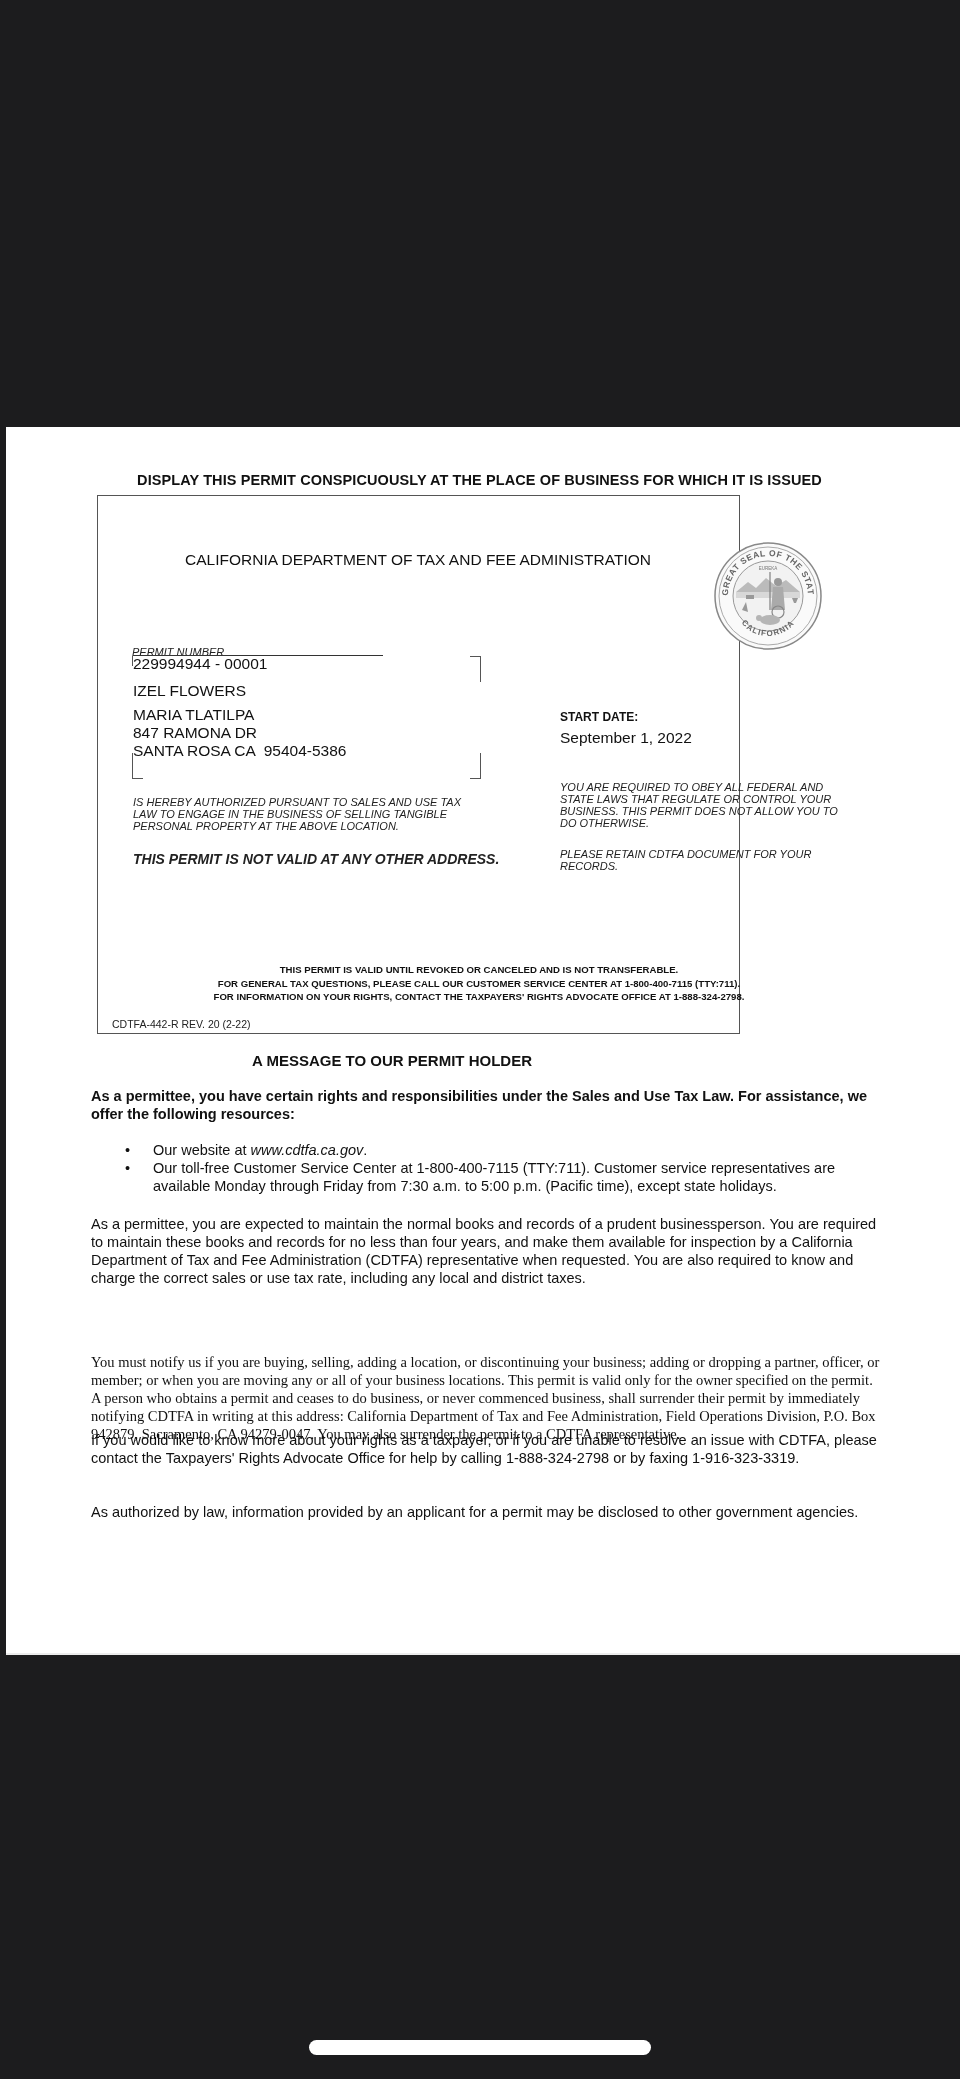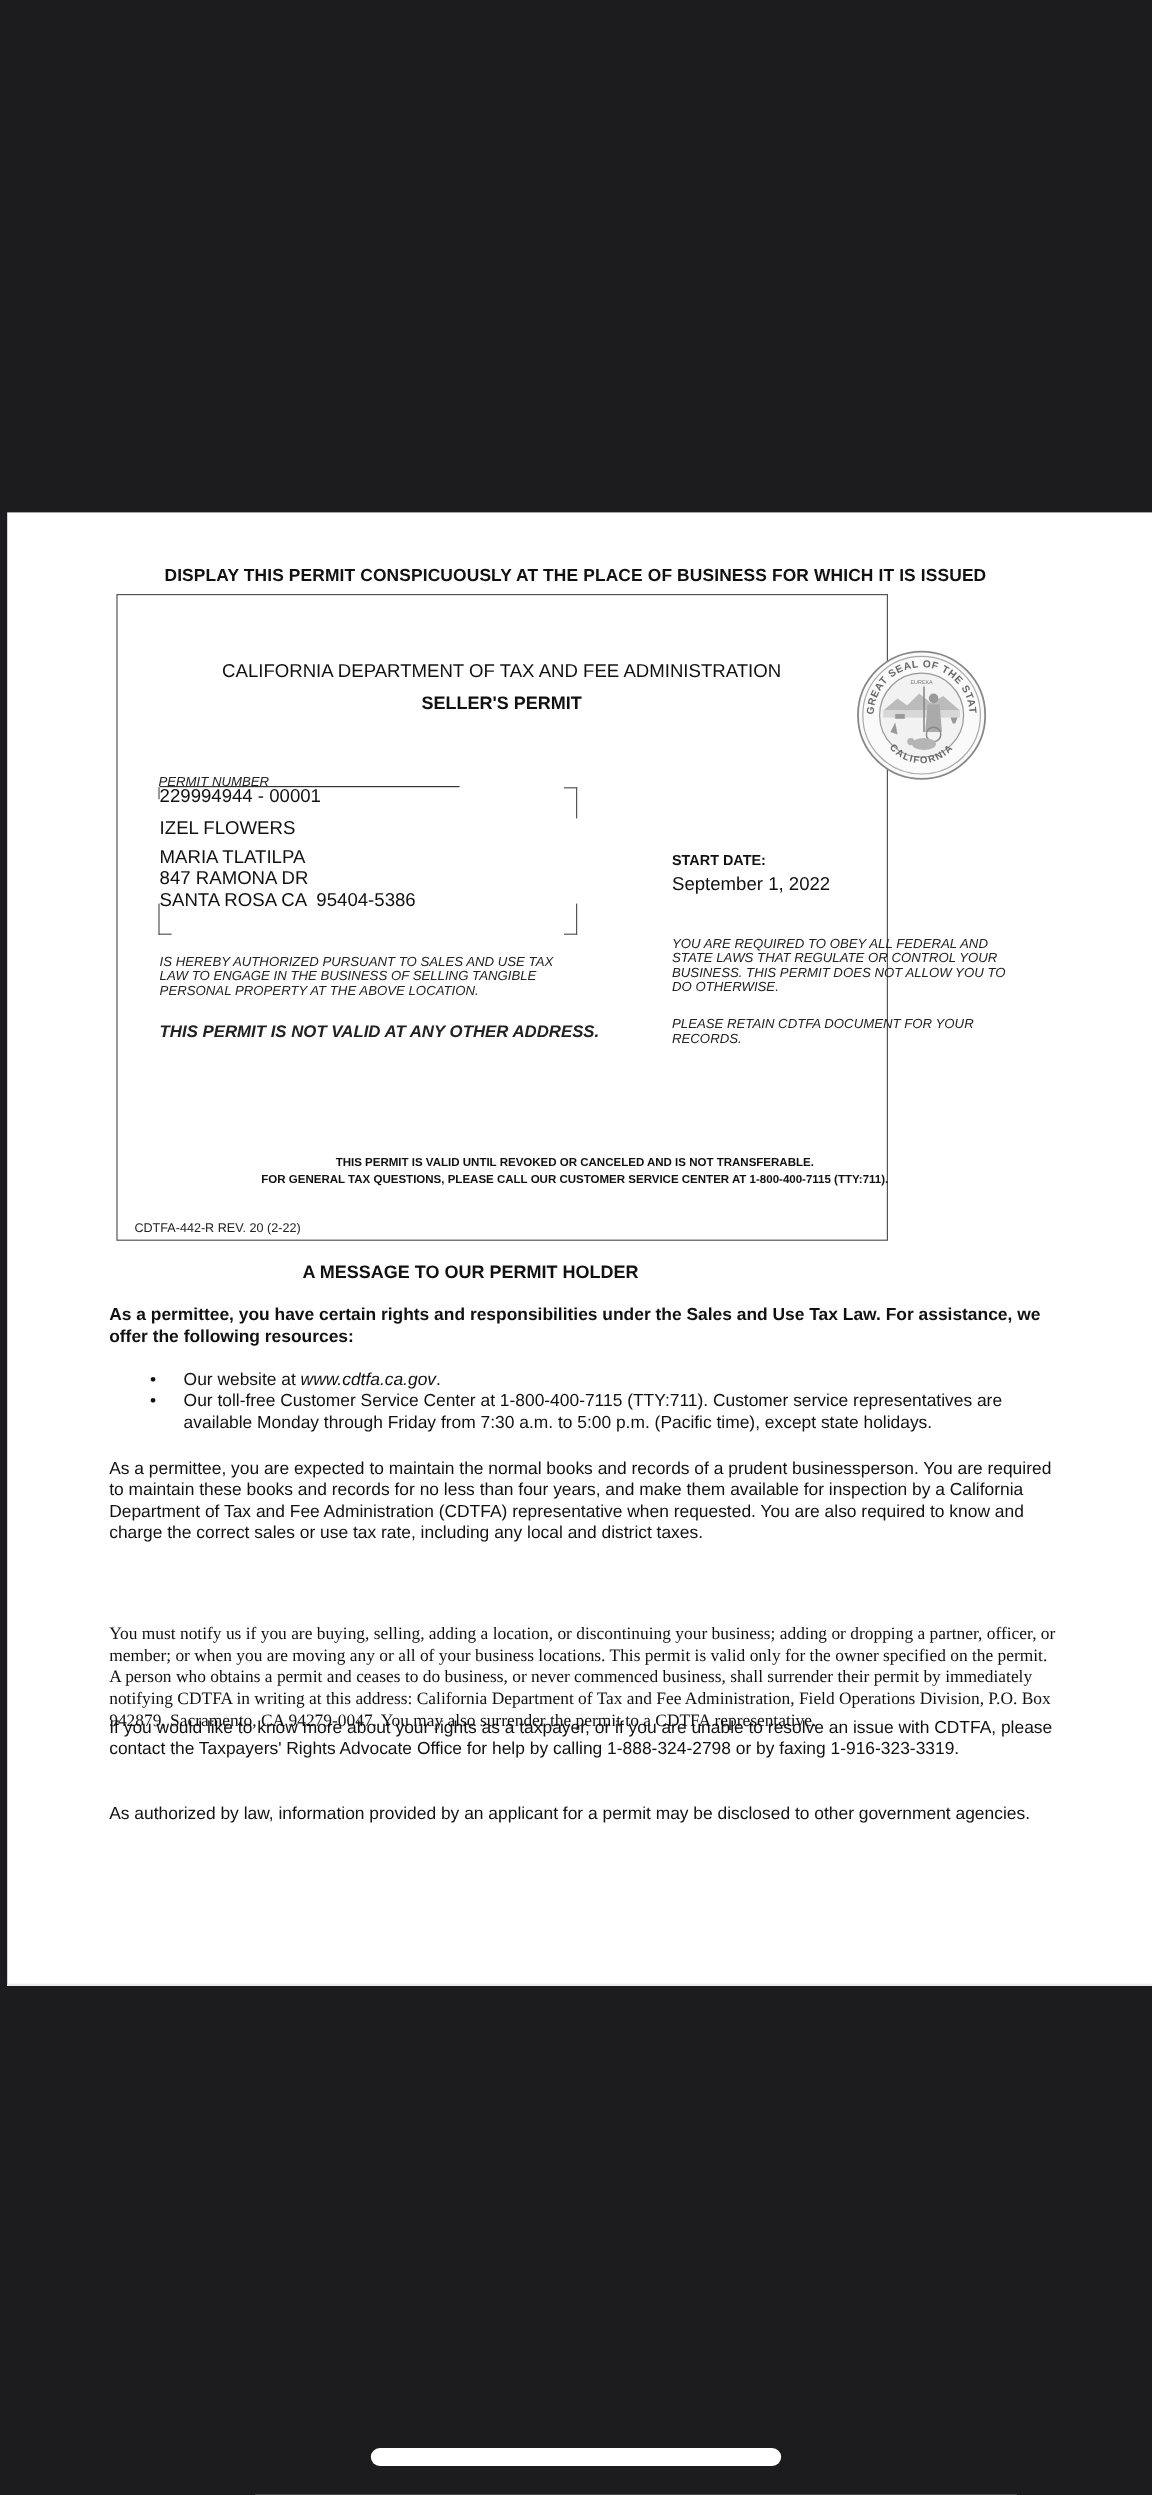--- a/index.html
+++ b/index.html
@@ -127,21 +127,20 @@
 </head>
 <body>
 
 <div class="page">
 
   <div class="abs display-banner">DISPLAY THIS PERMIT CONSPICUOUSLY AT THE PLACE OF BUSINESS FOR WHICH IT IS ISSUED</div>
 
   <div class="abs permit-box">
 
     <div class="abs dept">CALIFORNIA DEPARTMENT OF TAX AND FEE ADMINISTRATION</div>
-    <div class="abs permit-title">SELLER'S PERMIT</div>
 
     <div class="abs seal">
       <svg width="112" height="112" viewBox="0 0 112 112">
         <defs>
           <path id="sealArcTop" d="M 16 56 A 40 40 0 0 1 96 56"></path>
           <path id="sealArcBot" d="M 22 62 A 34 34 0 0 0 90 62"></path>
         </defs>
         <circle cx="56" cy="56" r="53" fill="#fafafa" stroke="#888" stroke-width="1.5"></circle>
         <circle cx="56" cy="56" r="49" fill="none" stroke="#aaa" stroke-width="1"></circle>
         <circle cx="56" cy="56" r="35" fill="#f2f2f2" stroke="#999" stroke-width="1"></circle>
@@ -189,20 +188,21 @@
     <div class="abs not-valid">THIS PERMIT IS NOT VALID AT ANY OTHER ADDRESS.</div>
 
     <div class="abs start-label">START DATE:</div>
     <div class="abs start-value">September 1, 2022</div>
     <div class="abs obey-text">YOU ARE REQUIRED TO OBEY ALL FEDERAL AND STATE LAWS THAT REGULATE OR CONTROL YOUR BUSINESS. THIS PERMIT DOES NOT ALLOW YOU TO DO OTHERWISE.</div>
     <div class="abs retain-text">PLEASE RETAIN CDTFA DOCUMENT FOR YOUR RECORDS.</div>
 
     <div class="abs validity">
       <div>THIS PERMIT IS VALID UNTIL REVOKED OR CANCELED AND IS NOT TRANSFERABLE.</div>
       <div>FOR GENERAL TAX QUESTIONS, PLEASE CALL OUR CUSTOMER SERVICE CENTER AT 1-800-400-7115 (TTY:711).</div>
+      <div>FOR INFORMATION ON YOUR RIGHTS, CONTACT THE TAXPAYERS' RIGHTS ADVOCATE OFFICE AT 1-888-324-2798.</div>
     </div>
 
     <div class="abs form-id">CDTFA-442-R REV. 20 (2-22)</div>
   </div>
 
   <div class="abs msg-heading">A MESSAGE TO OUR PERMIT HOLDER</div>
   <div class="abs msg-intro">As a permittee, you have certain rights and responsibilities under the Sales and Use Tax Law. For assistance, we offer the following resources:</div>
 
   <ul class="abs resources">
     <li>

